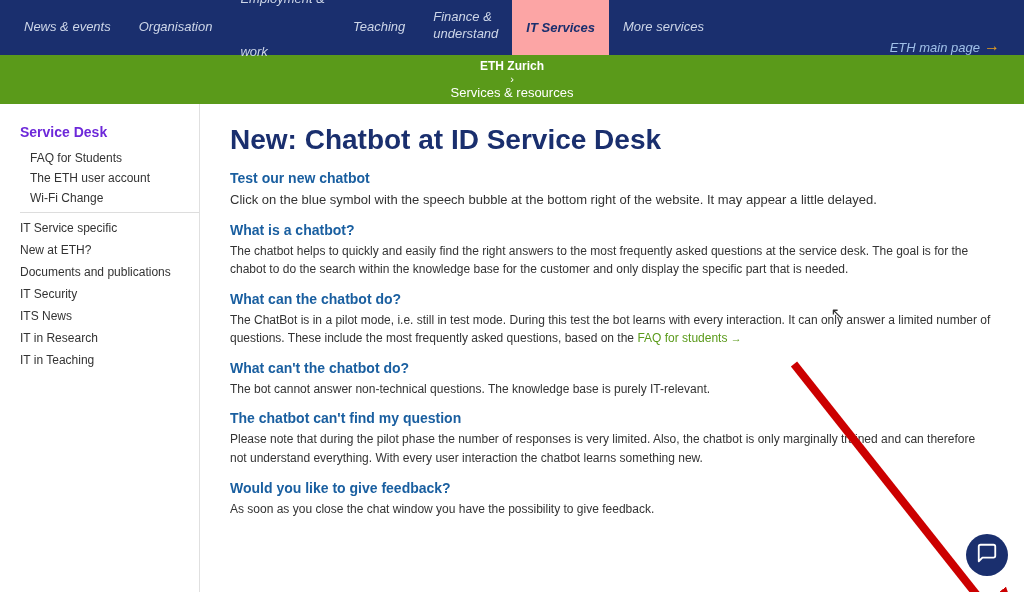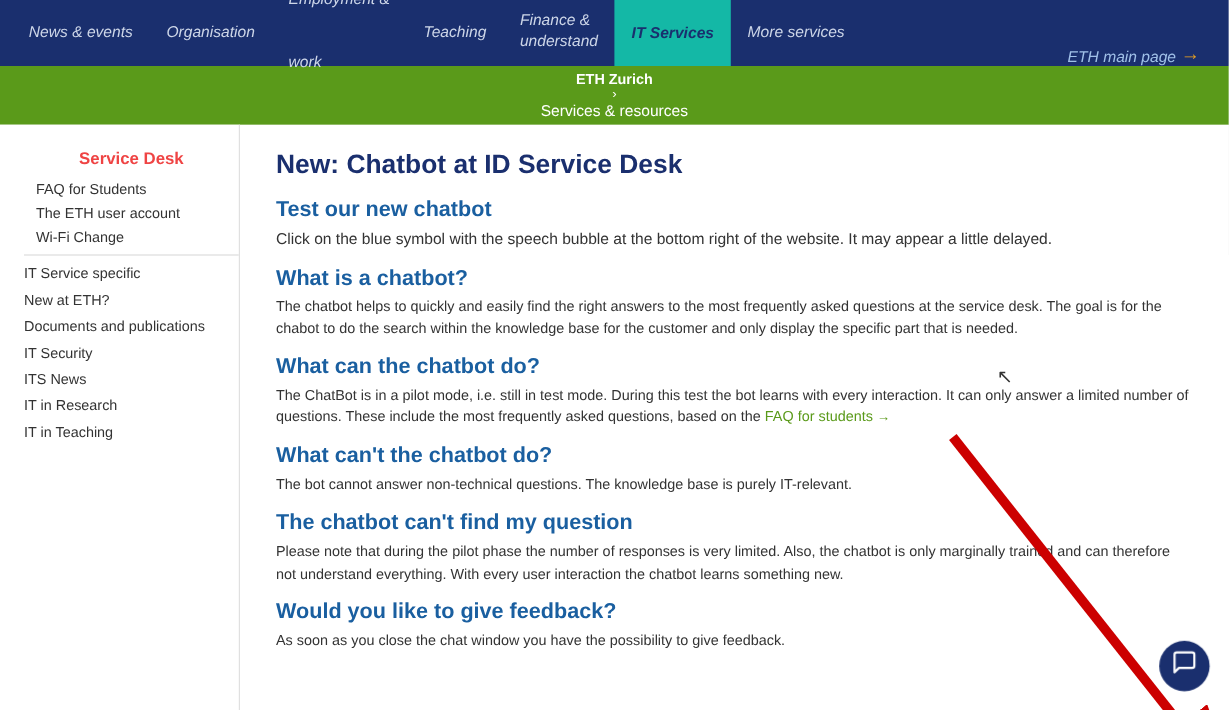--- a/index.html
+++ b/index.html
@@ -18,21 +18,21 @@
       color: #cdd6e8;
       padding: 0 14px;
       display: flex;
       align-items: center;
       font-size: 13px;
       cursor: pointer;
       border-bottom: 3px solid transparent;
       white-space: nowrap;
     }
     .nav-item.active {
-      background: #14b8a6;
+      background: #fca5a5;
       color: #1a2f6e;
       font-weight: bold;
       border-bottom: none;
     }
     .nav-spacer { flex: 1; }
     .nav-eth-main {
       color: #a0c0e8;
       display: flex;
       align-items: flex-end;
       font-size: 13px;
@@ -80,25 +80,24 @@
 
     
     .sidebar {
       width: 200px;
       min-width: 200px;
       padding: 20px 0 10px 20px;
       border-right: 1px solid #e0e0e0;
       background: #fff;
     }
     .sidebar-title {
-      color: #ef4444;
+      color: #6d28d9;
       font-size: 14px;
       font-weight: bold;
       margin-bottom: 8px;
-      text-align: center;
     }
     .sidebar-sub {
       color: #333;
       font-size: 12px;
       padding: 3px 0 3px 10px;
       cursor: pointer;
       display: block;
     }
     .sidebar-divider { border-top: 1px solid #ddd; margin: 4px 0; }
     .sidebar-link {
@@ -110,28 +109,28 @@
     }
 
     
     .content {
       flex: 1;
       padding: 20px 30px;
       overflow-y: auto;
       position: relative;
     }
     .content-title {
-      font-size: 22px;
+      font-size: 28px;
       color: #1a2f6e;
       font-weight: bold;
       margin-bottom: 14px;
     }
     .section-heading {
       color: #1a5fa0;
-      font-size: 18px;
+      font-size: 14px;
       font-weight: bold;
       margin-bottom: 4px;
       margin-top: 12px;
     }
     .section-intro {
       font-size: 13px;
       color: #333;
       margin-bottom: 10px;
       line-height: 1.5;
     }

